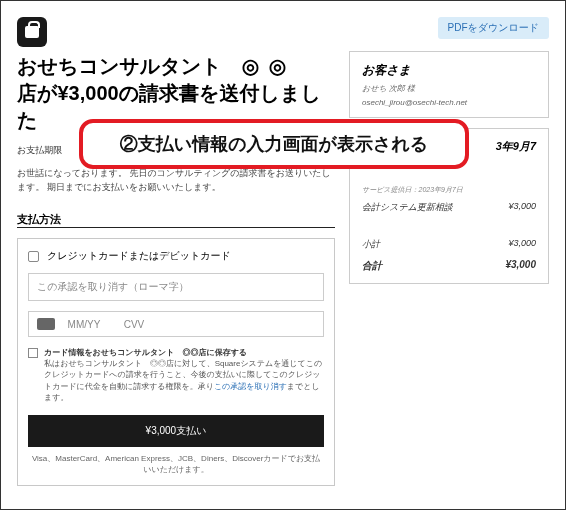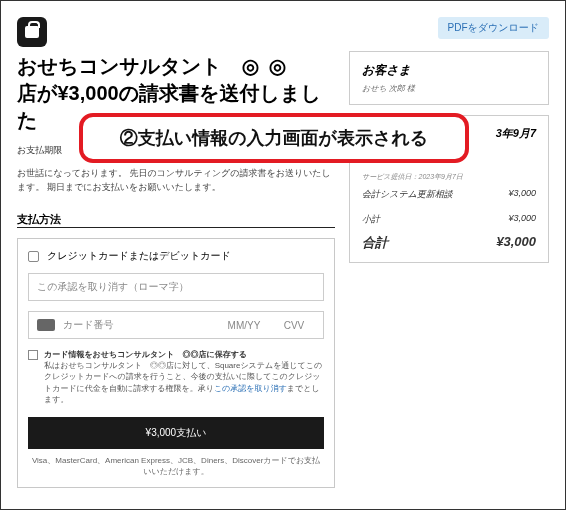--- a/index.html
+++ b/index.html
@@ -48,24 +48,24 @@
   .pay-btn{ width:100%; background:#1a1a1a; color:#fff; font-size:10px; padding:9px 0; border:none; margin-top:12px; cursor:pointer;}
   .cards-note{ font-size:8px; color:#666; text-align:center; margin-top:6px; line-height:1.4;}
   .rbox{ border:1px solid #ccc; padding:10px 12px; margin-bottom:10px;}
   .rbox h3{ font-size:12px; font-weight:700;}
   .rbox .sub{ font-size:8px; color:#666; margin-top:4px;}
   .inv-h{ font-size:11px; font-weight:700;}
   .inv-no{ font-size:8px; color:#666; margin-top:2px;}
   .gap{ height:18px;}
   .line{ display:flex; justify-content:space-between; font-size:9px; color:#333; margin-top:6px;}
   .meta{ font-size:7px; color:#888;}
-  .line.sum{ margin-top:12px;gap:35px;}
-  .line.total{ font-size:13px; font-weight:700; margin-top:8px;}
+  .line.sum{ margin-top:24px;gap:35px;}
+  .line.total{ font-size:10px; font-weight:700; margin-top:8px;}
   .callout{
-    position:absolute; left:78px; top:112px; width:390px; height:50px;
+    position:absolute; left:78px; top:118px; width:390px; height:50px;
     border:4px solid #e31b23; border-radius:14px; background:#fff;
     display:flex; align-items:center; justify-content:center;
     font-size:18px; font-weight:600; color:#111;
   }
 </style>
 </head>
 <body>
 
 <div class="top-row">
   <div class="app-icon">
@@ -89,40 +89,40 @@
     <div class="pay-box">
       <div class="radio-line">
         <span class="radio-dot"></span>
         <span>クレジットカードまたはデビットカード</span>
       </div>
       <div class="field">
         <span>この承認を取り消す（ローマ字）</span>
       </div>
       <div class="field card">
         <span class="mini"></span>
-        <span class="cn">カード番号</span>
         <span class="mm">MM/YY</span>
         <span class="cv">CVV</span>
       </div>
       <div class="save-row">
         <span class="chk"></span>
         <div class="txt">
           <div style="font-weight:600; color:#333;">カード情報をおせちコンサルタント　◎◎店に保存する</div>
           <span>私はおせちコンサルタント　◎◎店に対して、Squareシステムを通じてこのクレジットカードへの請求を行うこと、今後の支払いに際してこのクレジットカードに代金を自動に請求する権限を。承り</span><span class="link">この承認を取り消す</span><span>までとします。</span>
         </div>
       </div>
       <button class="pay-btn">¥3,000支払い</button>
       <div class="cards-note">Visa、MasterCard、American Express、JCB、Diners、Discoverカードでお支払いいただけます。</div>
     </div>
   </div>
 
   <div class="right">
     <div class="rbox">
       <h3>お客さま</h3>
       <div class="sub">おせち 次郎 様</div>
+      <div class="sub">osechi_jirou@osechi-tech.net</div>
     </div>
     <div class="rbox">
       <div class="inv-h" style="text-align:right;">3年9月7</div>
       <div class="inv-no">インボイス番号</div>
       <div class="gap"></div>
       <div class="meta">サービス提供日：2023年9月7日</div>
       <div class="line">
         <span>会計システム更新相談</span>
           <span>¥3,000</span>
       </div>

